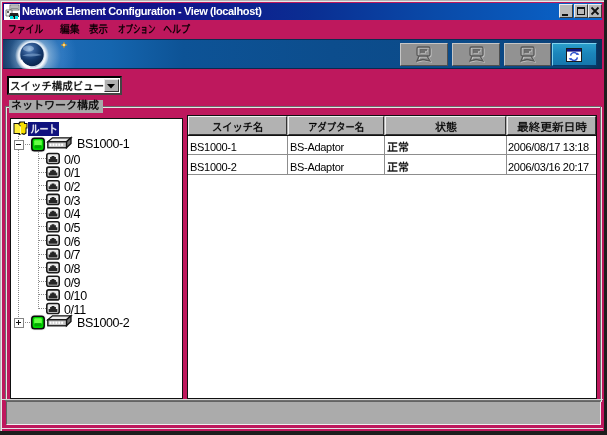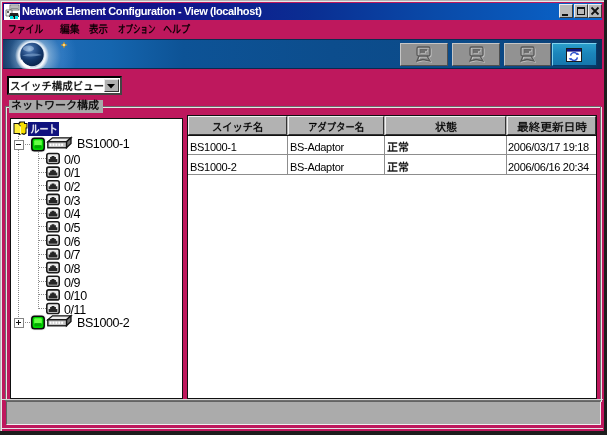--- a/index.html
+++ b/index.html
@@ -326,24 +326,24 @@
 <div class="abs" style="left:506px;top:136px;width:1px;height:39px;background:#8d8d8d"></div>
 <div class="abs" style="left:188px;top:154px;width:408px;height:1px;background:#8d8d8d"></div>
 <div class="abs" style="left:188px;top:174px;width:408px;height:1px;background:#8d8d8d"></div>
 <div class="abs" style="left:190px;top:141px;font:11px 'Liberation Sans',sans-serif;letter-spacing:-0.3px;color:#000;white-space:nowrap">BS1000-1</div>
 <div class="abs" style="left:290px;top:141px;font:11px 'Liberation Sans',sans-serif;letter-spacing:-0.3px;color:#000;white-space:nowrap">BS-Adaptor</div>
 <svg style="position:absolute;left:387px;top:139px;width:24.0px;height:15px;overflow:visible" viewBox="0 0 24.0 15">
       <g transform="translate(0,12)">
         <path d="M2.1 -5.6V-0.4H0.6V0.4H10.4V-0.4H6.2V-3.9H9.7V-4.7H6.2V-7.6H10.1V-8.4H1.0V-7.6H5.3V-0.4H2.9V-5.6Z M14.4 -5.4H18.6V-4.3H14.4ZM12.7 -2.8V0.4H13.5V-2.0H16.2V0.9H17.1V-2.0H19.6V-0.5C19.6 -0.4 19.6 -0.3 19.4 -0.3C19.2 -0.3 18.6 -0.3 18.0 -0.3C18.1 -0.1 18.2 0.2 18.3 0.4C19.1 0.4 19.7 0.4 20.0 0.3C20.4 0.2 20.5 -0.0 20.5 -0.5V-2.8H17.1V-3.7H19.4V-6.0H13.7V-3.7H16.2V-2.8ZM12.8 -8.8C13.2 -8.5 13.5 -7.9 13.7 -7.5H11.9V-5.2H12.7V-6.8H20.3V-5.2H21.1V-7.5H17.0V-9.3H16.1V-7.5H13.8L14.5 -7.9C14.3 -8.2 13.9 -8.7 13.6 -9.1ZM19.4 -9.2C19.2 -8.8 18.8 -8.2 18.5 -7.8L19.1 -7.5C19.5 -7.9 19.9 -8.4 20.3 -8.9Z" fill="#000" stroke="#000" stroke-width="0.3"></path>
       </g>
     </svg>
-<div class="abs" style="left:508px;top:141px;font:11px 'Liberation Sans',sans-serif;letter-spacing:-0.3px;color:#000;white-space:nowrap">2006/03/17 19:18</div>
+<div class="abs" style="left:508px;top:141px;font:11px 'Liberation Sans',sans-serif;letter-spacing:-0.3px;color:#000;white-space:nowrap">2006/08/17 13:18</div>
 <div class="abs" style="left:190px;top:161px;font:11px 'Liberation Sans',sans-serif;letter-spacing:-0.3px;color:#000;white-space:nowrap">BS1000-2</div>
 <div class="abs" style="left:290px;top:161px;font:11px 'Liberation Sans',sans-serif;letter-spacing:-0.3px;color:#000;white-space:nowrap">BS-Adaptor</div>
 <svg style="position:absolute;left:387px;top:159px;width:24.0px;height:15px;overflow:visible" viewBox="0 0 24.0 15">
       <g transform="translate(0,12)">
         <path d="M2.1 -5.6V-0.4H0.6V0.4H10.4V-0.4H6.2V-3.9H9.7V-4.7H6.2V-7.6H10.1V-8.4H1.0V-7.6H5.3V-0.4H2.9V-5.6Z M14.4 -5.4H18.6V-4.3H14.4ZM12.7 -2.8V0.4H13.5V-2.0H16.2V0.9H17.1V-2.0H19.6V-0.5C19.6 -0.4 19.6 -0.3 19.4 -0.3C19.2 -0.3 18.6 -0.3 18.0 -0.3C18.1 -0.1 18.2 0.2 18.3 0.4C19.1 0.4 19.7 0.4 20.0 0.3C20.4 0.2 20.5 -0.0 20.5 -0.5V-2.8H17.1V-3.7H19.4V-6.0H13.7V-3.7H16.2V-2.8ZM12.8 -8.8C13.2 -8.5 13.5 -7.9 13.7 -7.5H11.9V-5.2H12.7V-6.8H20.3V-5.2H21.1V-7.5H17.0V-9.3H16.1V-7.5H13.8L14.5 -7.9C14.3 -8.2 13.9 -8.7 13.6 -9.1ZM19.4 -9.2C19.2 -8.8 18.8 -8.2 18.5 -7.8L19.1 -7.5C19.5 -7.9 19.9 -8.4 20.3 -8.9Z" fill="#000" stroke="#000" stroke-width="0.3"></path>
       </g>
     </svg>
-<div class="abs" style="left:508px;top:161px;font:11px 'Liberation Sans',sans-serif;letter-spacing:-0.3px;color:#000;white-space:nowrap">2006/06/16 20:34</div>
+<div class="abs" style="left:508px;top:161px;font:11px 'Liberation Sans',sans-serif;letter-spacing:-0.3px;color:#000;white-space:nowrap">2006/03/16 20:17</div>
 <div class="abs" style="left:6px;top:401px;width:595px;height:24px;background:#ababab;border-top:1px solid #636363;border-left:1px solid #636363;border-right:1px solid #efefef;border-bottom:1px solid #efefef"></div>
 <div class="abs" style="left:2px;top:399px;width:601px;height:1px;background:#d6d6d6"></div>
 <div class="abs" style="left:2px;top:428px;width:601px;height:1px;background:#e4e4e4"></div>
 </div>
 </body></html>

